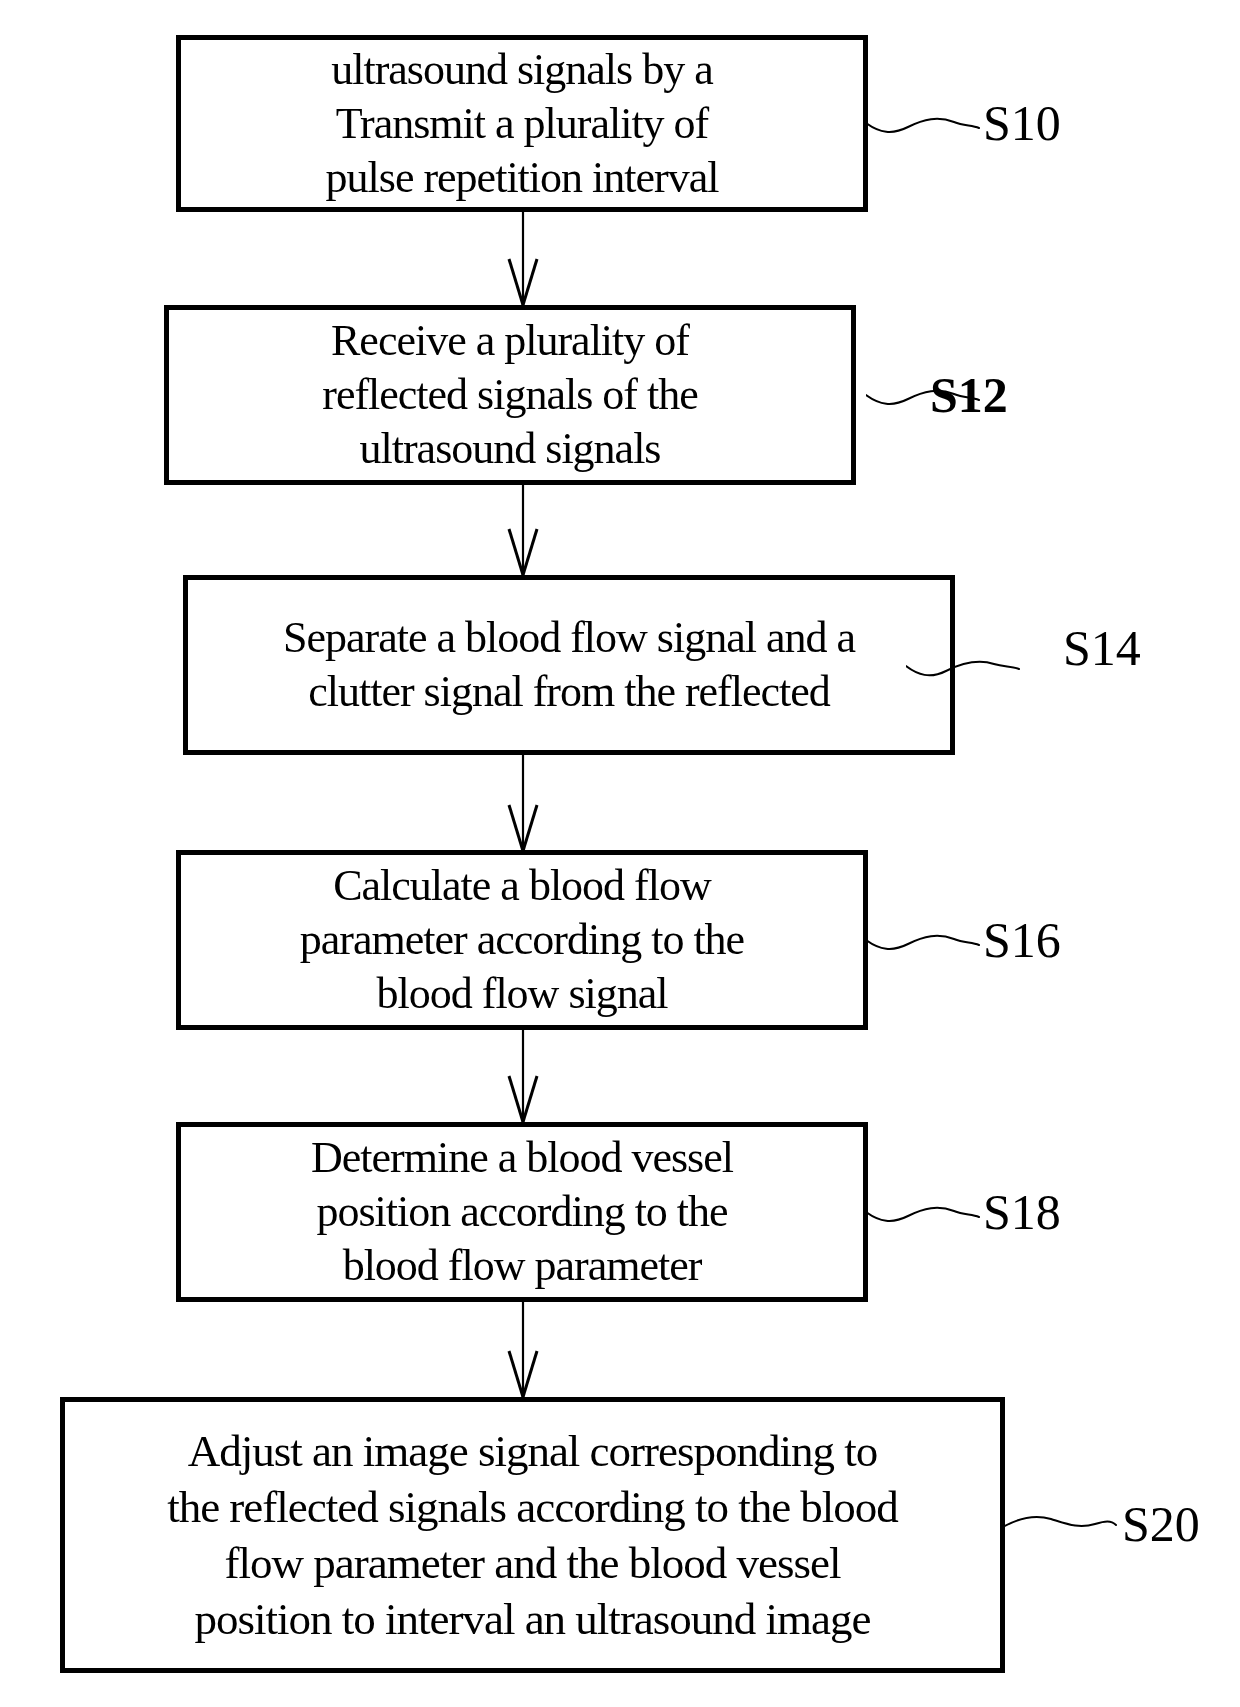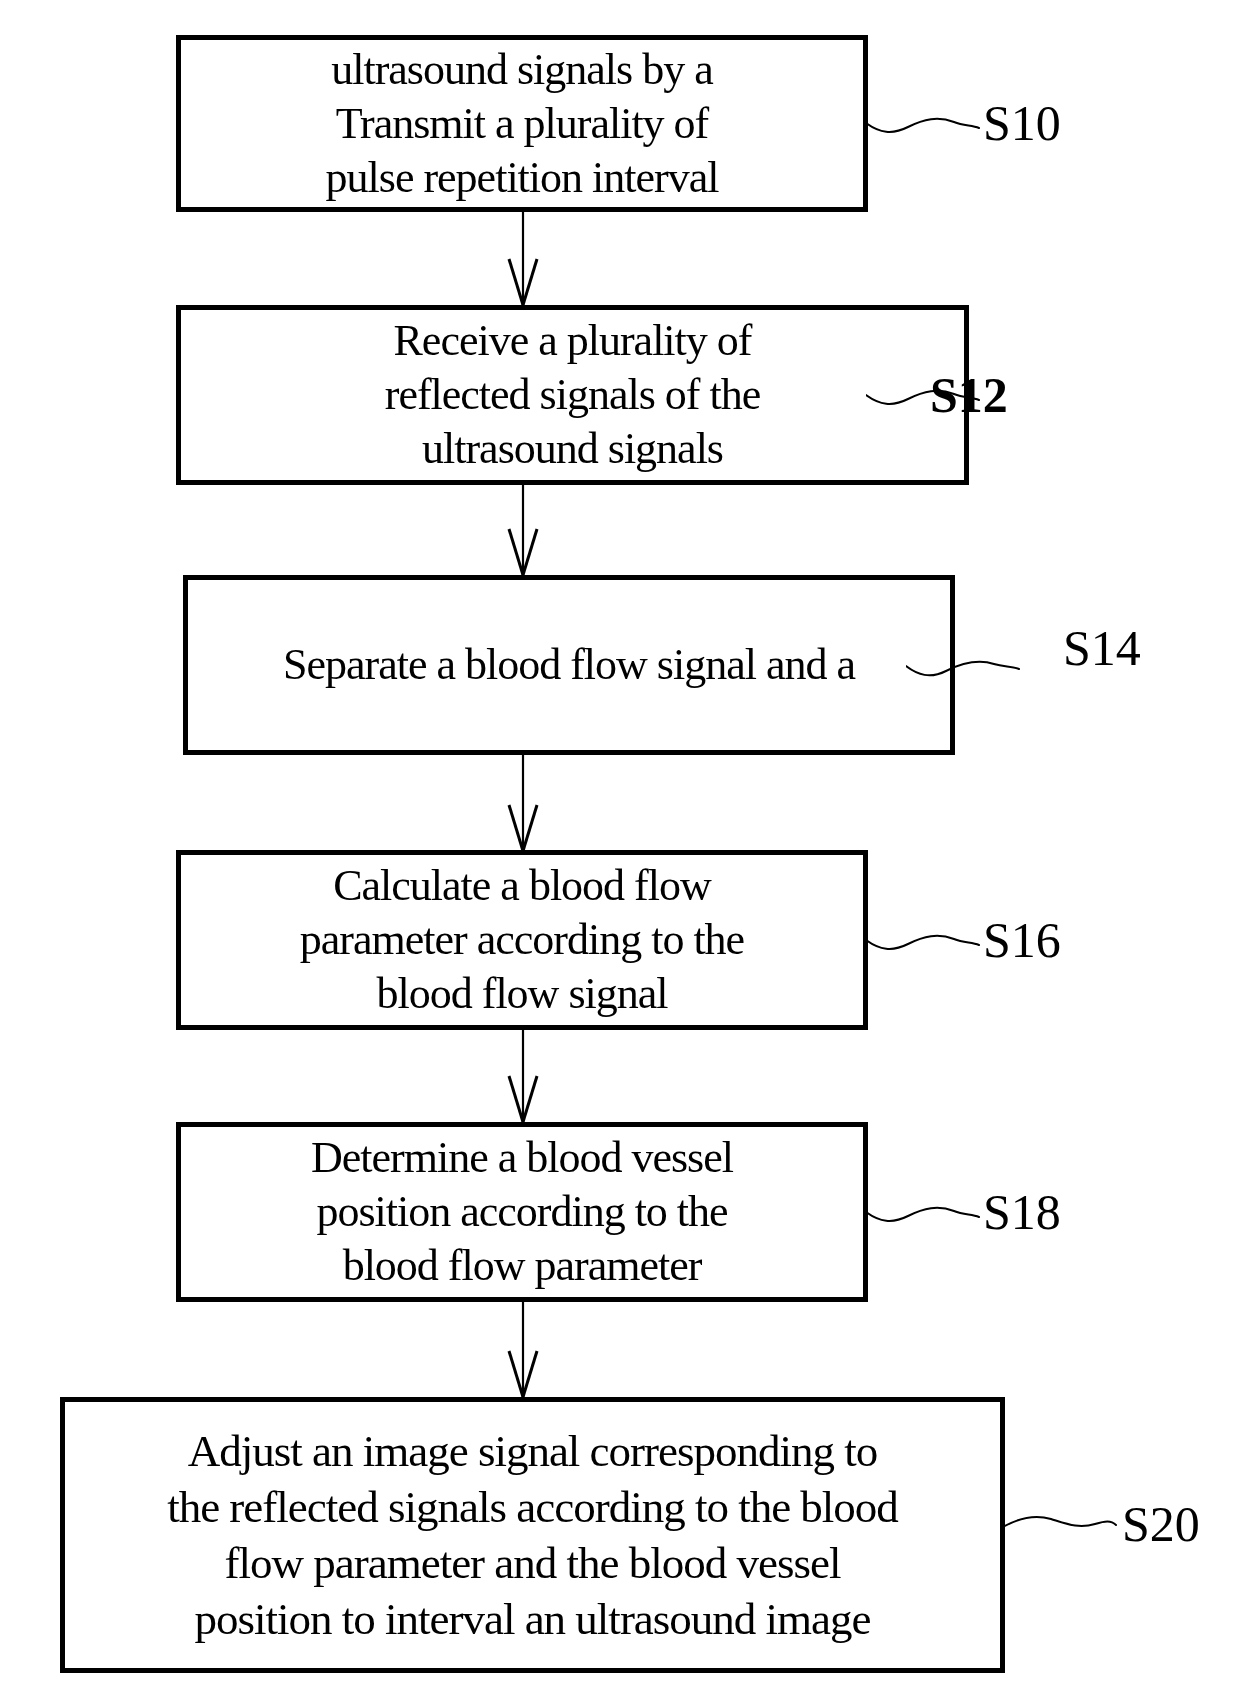--- a/index.html
+++ b/index.html
@@ -27,21 +27,21 @@
     align-items: center;
     text-align: center;
   }
   .flow-box .line {
     white-space: nowrap;
     font-size: 44px;
     line-height: 54px;
     letter-spacing: -1px;
   }
   .box-s10 { left: 176px; top: 35px;   width: 692px; height: 177px; }
-  .box-s12 { left: 176px; top: 305px;  width: 793px; height: 180px; }
+  .box-s12 { left: 164px; top: 305px;  width: 692px; height: 180px; }
   .box-s14 { left: 136px; top: 575px;  width: 772px; height: 180px; margin-left: 47px; }
   .box-s16 { left: 176px; top: 850px;  width: 692px; height: 180px; }
   .box-s18 { left: 176px; top: 1122px; width: 692px; height: 180px; }
   .box-s20 { left: 60px;  top: 1397px; width: 945px; height: 276px; }
   .box-s20 .line { font-size: 45px; line-height: 56px; }
 
   .step-label {
     position: absolute;
     font-size: 50px;
     line-height: 50px;
@@ -121,20 +121,21 @@
   <div class="step-label label-s12">S12</div>
 
   <svg class="arrow arrow-2" viewBox="0 0 40 90">
     <line class="shaft" x1="20" y1="0" x2="20" y2="90"></line>
     <line class="barb" x1="6" y1="44" x2="20" y2="90"></line>
     <line class="barb" x1="34" y1="44" x2="20" y2="90"></line>
   </svg>
 
   <div class="flow-box box-s14">
     <div class="line">Separate a blood flow signal and a</div>
+    <div class="line">clutter signal from the reflected</div>
   </div>
   <svg class="leader leader-s14" viewBox="0 0 114 32">
     <path d="M0,15 C12,24 24,28 40,20 C56,12 72,8 88,13 C98,16 106,15 113,18"></path>
   </svg>
   <div class="step-label label-s14">S14</div>
 
   <svg class="arrow arrow-3" viewBox="0 0 40 96">
     <line class="shaft" x1="20" y1="0" x2="20" y2="96"></line>
     <line class="barb" x1="6" y1="50" x2="20" y2="96"></line>
     <line class="barb" x1="34" y1="50" x2="20" y2="96"></line>

